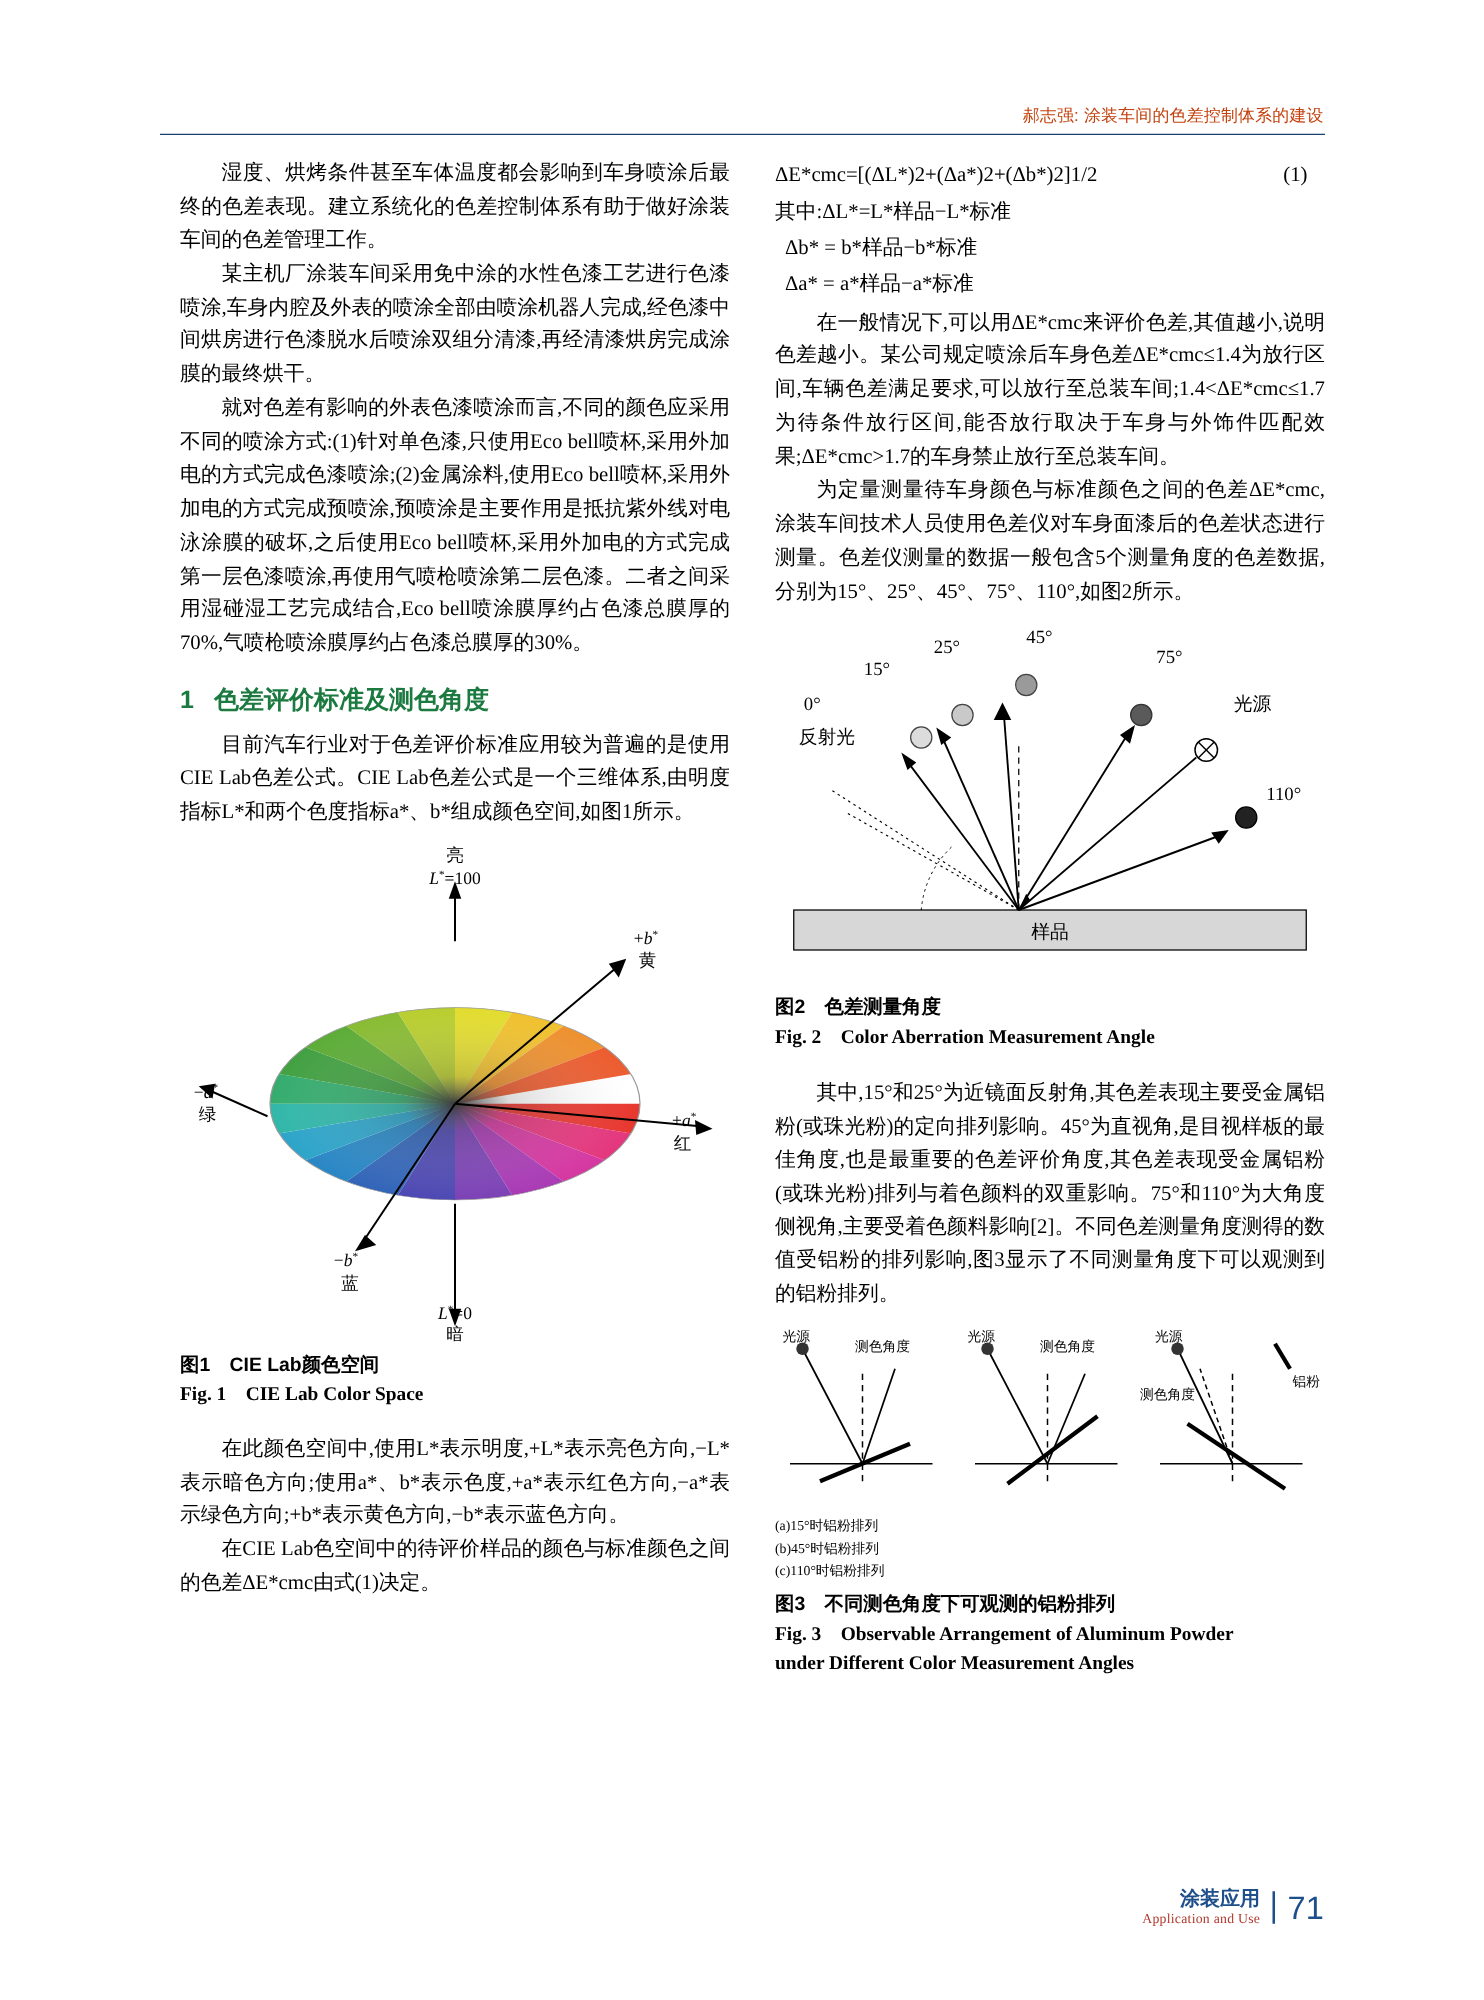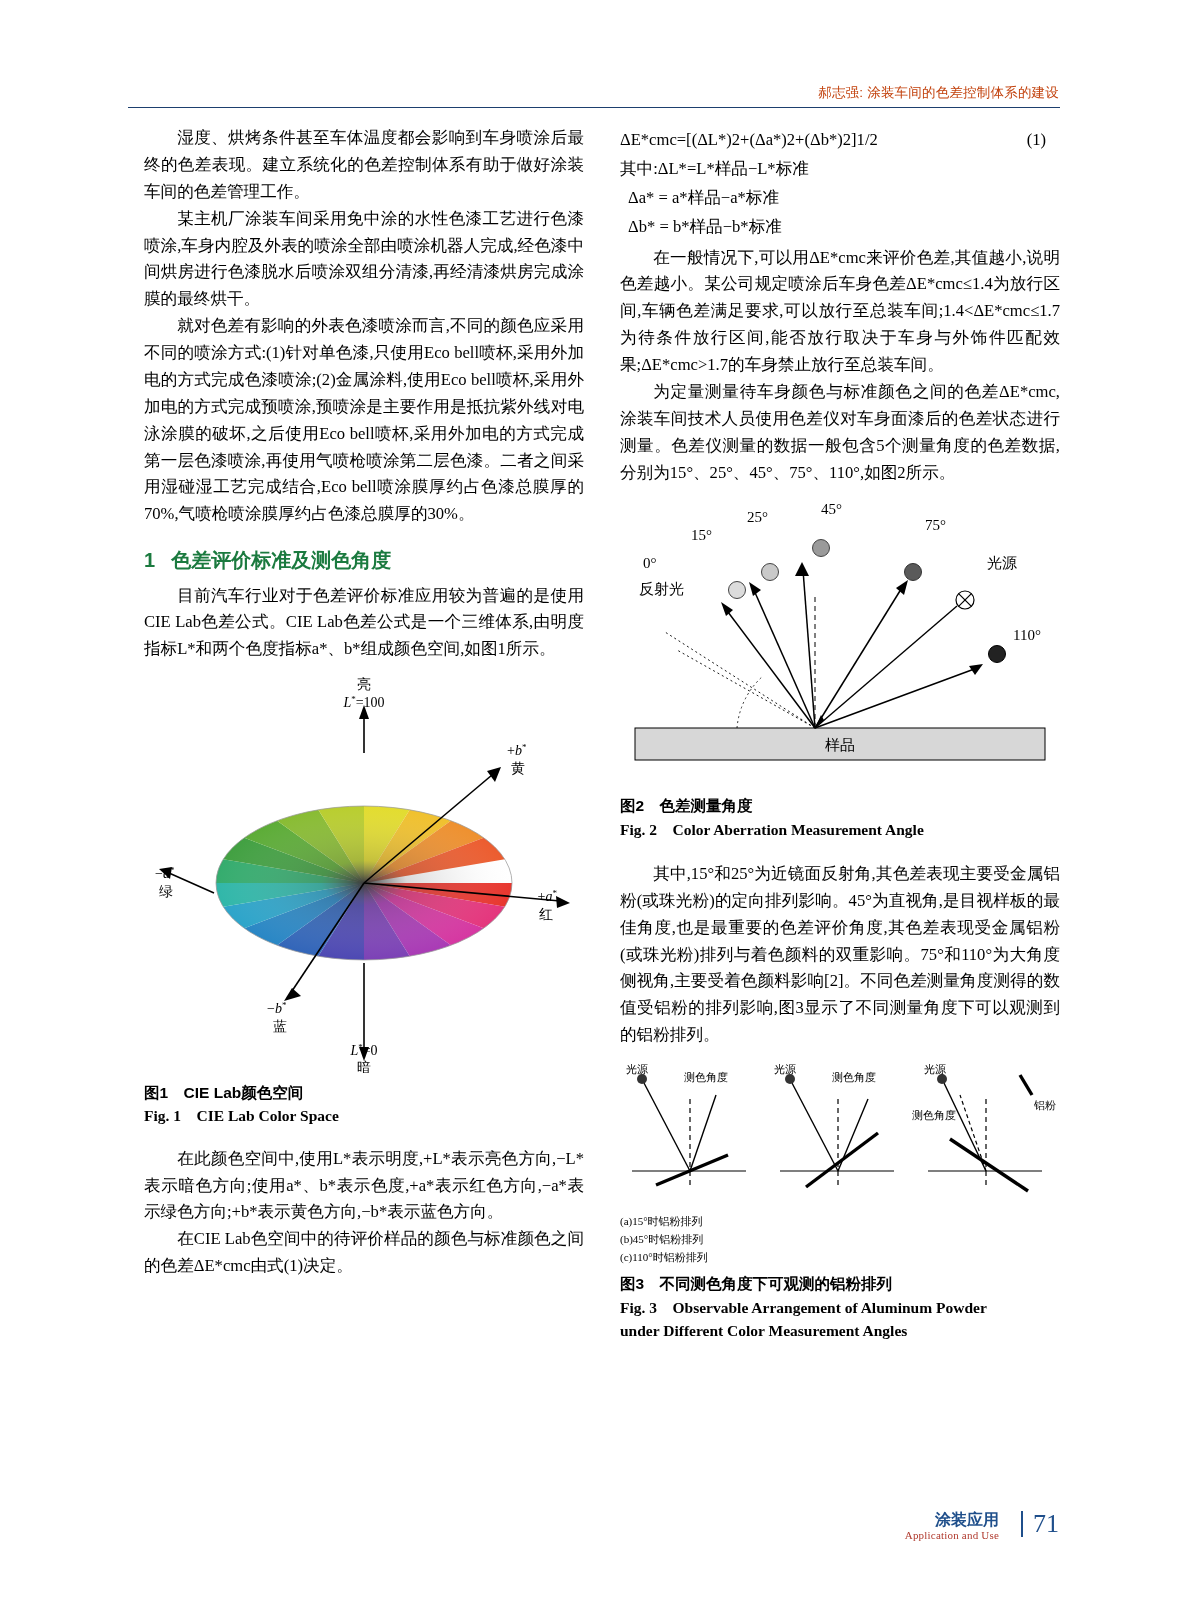--- a/index.html
+++ b/index.html
@@ -74,38 +74,38 @@
   }
   .figcap .cn { font-weight: bold; font-family: "Liberation Sans", sans-serif; }
   .figcap .en { font-weight: bold; font-family: "Liberation Serif", serif; font-size: 15.5px;}
 
   
   .footer {
     position: absolute;
     right: 128px;
     bottom: 58px;
     display: flex;
-    align-items: flex-start;
-    gap: 22px;
+    align-items: center;
+    gap: 10px;
   }
   .footer-txt { text-align: right; line-height: 1.15; }
   .footer-cn {
     font-family: "Liberation Sans", sans-serif;
     font-weight: bold;
     font-size: 16px;
     color: #1f4f8b;
   }
   .footer-en {
     font-family: "Liberation Serif", serif;
     font-size: 11px;
     color: #b03a2e;
     letter-spacing: .2px;
   }
   .footer-page {
-    font-family: Liberation Serif, serif;
+    font-family: Liberation Sans, sans-serif;
     font-size: 26px;
     color: #1f4f8b;
     line-height: 1;
     padding-left: 10px;
     border-left: 2px solid #1f4f8b;
   }
   .fig { position: relative; }
   .svgwrap { display:block; margin: 0 auto; }
 </style>
 </head>
@@ -219,22 +219,22 @@
     <p class="p">在CIE Lab色空间中的待评价样品的颜色与标准颜色之间的色差ΔE*cmc由式(1)决定。</p>
   </div>
 
   <div class="col col-right">
 
     <div class="mathline" style="display:flex; justify-content:space-between; align-items:baseline;">
       <span>ΔE*cmc=[(ΔL*)2+(Δa*)2+(Δb*)2]1/2</span>
       <span style="padding-right:14px;">(1)</span>
     </div>
     <div class="mathline">其中:ΔL*=L*样品−L*标准</div>
+    <div class="mathline" style="padding-left:8px;">Δb* = b*样品−b*标准</div>
     <div class="mathline" style="padding-left:8px;">Δa* = a*样品−a*标准</div>
-    <div class="mathline" style="padding-left:8px;">Δb* = b*样品−b*标准</div>
 
     <p class="p" style="margin-top:4px;">在一般情况下,可以用ΔE*cmc来评价色差,其值越小,说明色差越小。某公司规定喷涂后车身色差ΔE*cmc≤1.4为放行区间,车辆色差满足要求,可以放行至总装车间;1.4&lt;ΔE*cmc≤1.7为待条件放行区间,能否放行取决于车身与外饰件匹配效果;ΔE*cmc&gt;1.7的车身禁止放行至总装车间。</p>
     <p class="p">为定量测量待车身颜色与标准颜色之间的色差ΔE*cmc,涂装车间技术人员使用色差仪对车身面漆后的色差状态进行测量。色差仪测量的数据一般包含5个测量角度的色差数据,分别为15°、25°、45°、75°、110°,如图2所示。</p>
 
     <div class="fig" style="margin-top:14px;">
       <svg class="svgwrap" width="430" height="280" viewBox="0 0 430 280">
 
         <rect x="10" y="228" width="410" height="32" fill="#d7d7d7" stroke="#000" stroke-width="1"></rect>
         <text x="215" y="250" text-anchor="middle" font-family="Liberation Serif, serif" font-size="15">样品</text>
 

